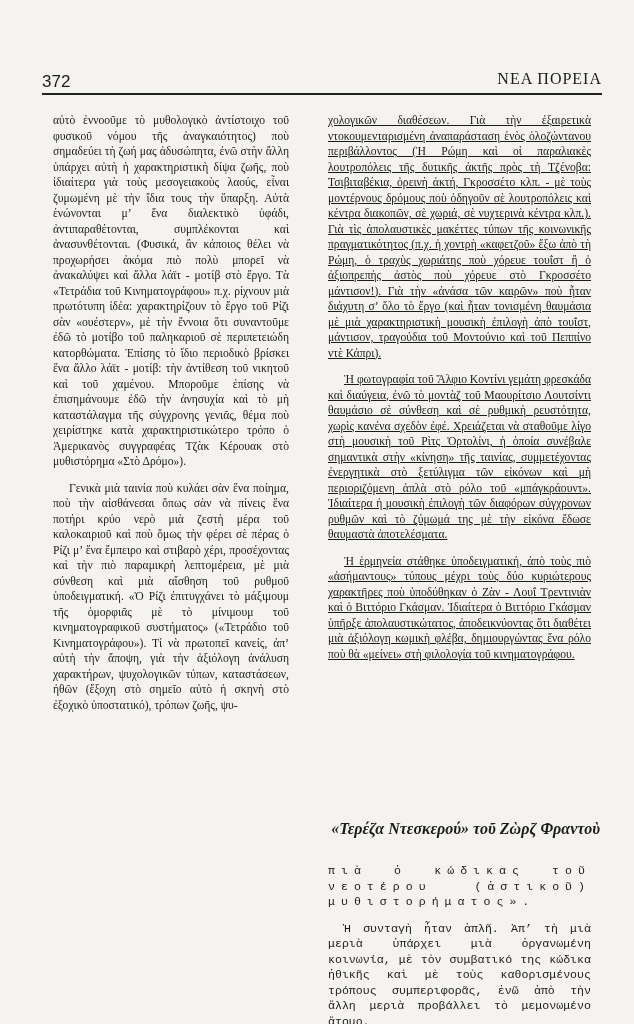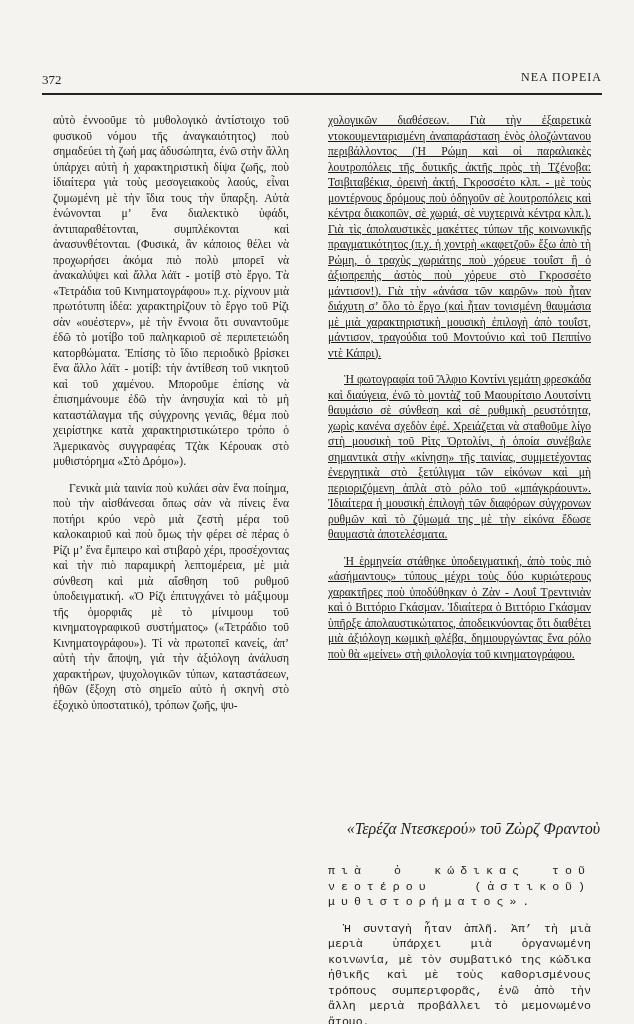--- a/index.html
+++ b/index.html
@@ -8,41 +8,41 @@
     background: #f4f3ef;
     font-family: "DejaVu Serif", "Liberation Serif", serif;
     color: #1b1b1b;
     position: relative;
   }
   .page { position: absolute; left: 0; top: 0; width: 634px; height: 1024px; }
   .header {
     position: absolute; left: 42px; top: 70px; width: 560px; height: 22px;
   }
   .page-number {
-    position: absolute; left: 0; top: 2px; font-size: 13px; font-family: Liberation Serif, serif; text-align: center;
+    position: absolute; left: 0; top: 2px; font-size: 17px; font-family: Liberation Sans, sans-serif; text-align: center;
   }
   .journal-title {
-    position: absolute; right: 0; top: 0; font-size: 12px; letter-spacing: 1px; font-family: "Liberation Serif", serif;
+    position: absolute; right: 0; top: 0; font-size: 16px; letter-spacing: 1px; font-family: "Liberation Serif", serif;
   }
   .header-rule {
     position: absolute; left: 42px; top: 93px; width: 560px; height: 2px; background: #222;
   }
   .col {
     position: absolute; font-size: 11.6px; line-height: 15.5px; text-align: justify;
     font-family: "Liberation Serif", serif;
   }
   .col p { margin: 11px; }
   .col p.indent { text-indent: 16px; }
   .col-left-top { left: 42px; top: 102px; width: 258px; }
   .col-right-top { left: 317px; top: 102px; width: 285px; text-decoration: underline; }
   .col-left-bottom { left: 42px; top: 852px; width: 258px; }
   .col-right-bottom { left: 317px; top: 852px; width: 285px; font-family: Liberation Mono, monospace; }
   .article-title {
     position: absolute; left: 0; top: 820px; width: 600px; text-align: right;
-    font-size: 16px; font-style: italic; font-weight: normal;
+    font-size: 16px; font-style: italic; font-weight: bold;
     font-family: "Liberation Serif", serif;
   }
   .spaced { letter-spacing: 6px; }
 </style>
 </head>
 <body>
 
 <div class="page">
 
   <div class="header">

